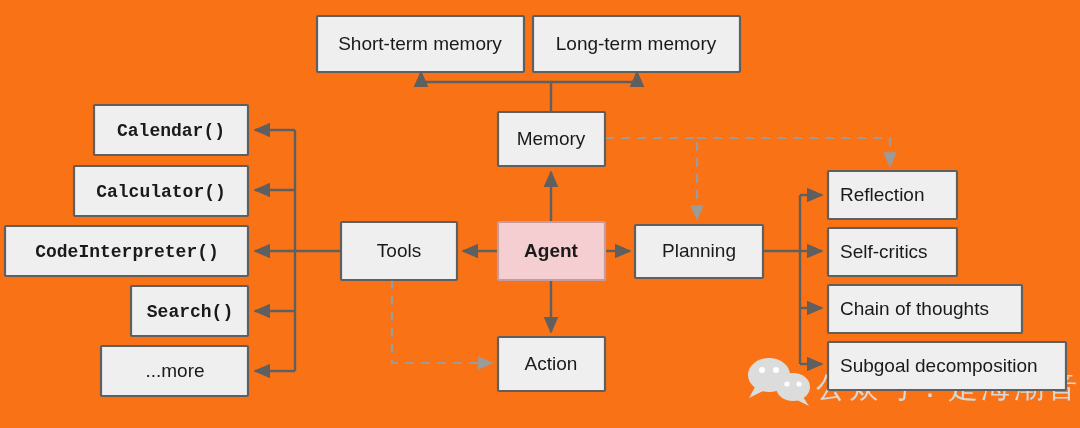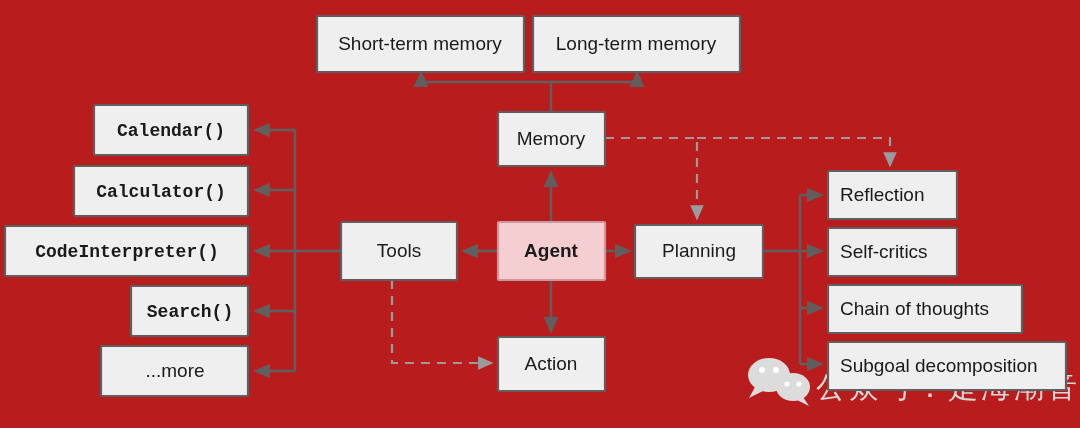--- a/index.html
+++ b/index.html
@@ -1,18 +1,18 @@
 <!DOCTYPE html>
 <html><head>
 <meta charset="utf-8">
 <style>
   html,body{margin:0;padding:0;background:#ffffff;}
   body{width:1080px;height:428px;overflow:hidden;
        font-family:"Liberation Sans",sans-serif;}
-  #diagram-root{position:relative;width:1080px;height:428px;background:#b91c1c;}
+  #diagram-root{position:relative;width:1080px;height:428px;background:#f97316;}
   svg#diagram{position:absolute;left:0;top:0;width:1080px;height:428px;}
   .node-box{fill:#efefef;stroke:#5f5f5f;stroke-width:2.2;}
   .node-box.accent{fill:#f5ced1;stroke:#c79a9d;}
   .node-label{font-family:"Liberation Sans",sans-serif;font-size:19px;fill:#1a1a1a;
               dominant-baseline:middle;}
   .node-label.mono{font-family:"Liberation Mono",monospace;font-size:18px;font-weight:bold;}
   .node-label.bold{font-weight:bold;}
   .node-label.mid{text-anchor:middle;}
   .node-label.start{text-anchor:start;}
   .edge{stroke:#5f5f5f;stroke-width:2.4;fill:none;}

